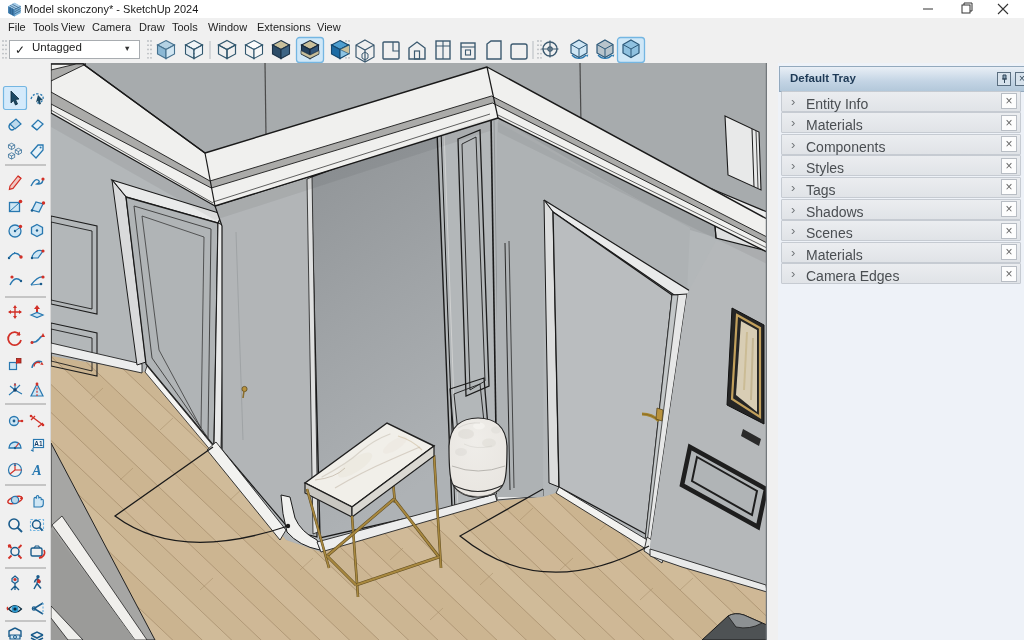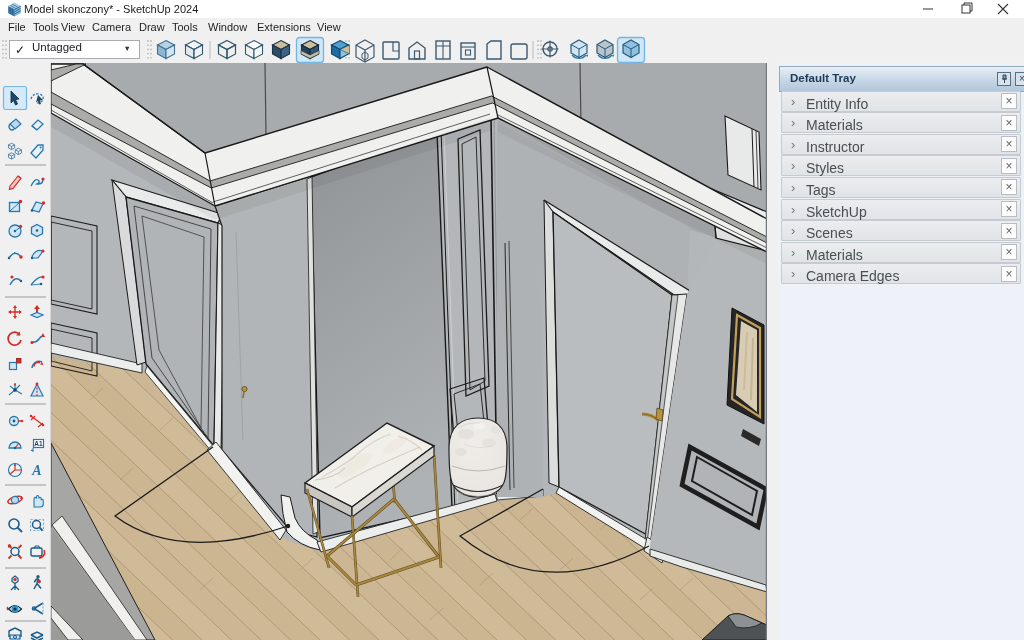--- a/index.html
+++ b/index.html
@@ -680,36 +680,36 @@
       <span class="tlab">Entity Info</span>
 <span class="tclose">×</span>
     </div>
 <div class="trow" style="top:49.1px">
 <span class="chev">›</span>
       <span class="tlab">Materials</span>
 <span class="tclose">×</span>
     </div>
 <div class="trow" style="top:70.7px">
 <span class="chev">›</span>
-      <span class="tlab">Instructor</span>
+      <span class="tlab">Components</span>
 <span class="tclose">×</span>
     </div>
 <div class="trow" style="top:92.3px">
 <span class="chev">›</span>
       <span class="tlab">Styles</span>
 <span class="tclose">×</span>
     </div>
 <div class="trow" style="top:113.9px">
 <span class="chev">›</span>
       <span class="tlab">Tags</span>
 <span class="tclose">×</span>
     </div>
 <div class="trow" style="top:135.5px">
 <span class="chev">›</span>
-      <span class="tlab">SketchUp</span>
+      <span class="tlab">Shadows</span>
 <span class="tclose">×</span>
     </div>
 <div class="trow" style="top:157.1px">
 <span class="chev">›</span>
       <span class="tlab">Scenes</span>
 <span class="tclose">×</span>
     </div>
 <div class="trow" style="top:178.7px">
 <span class="chev">›</span>
       <span class="tlab">Materials</span>

